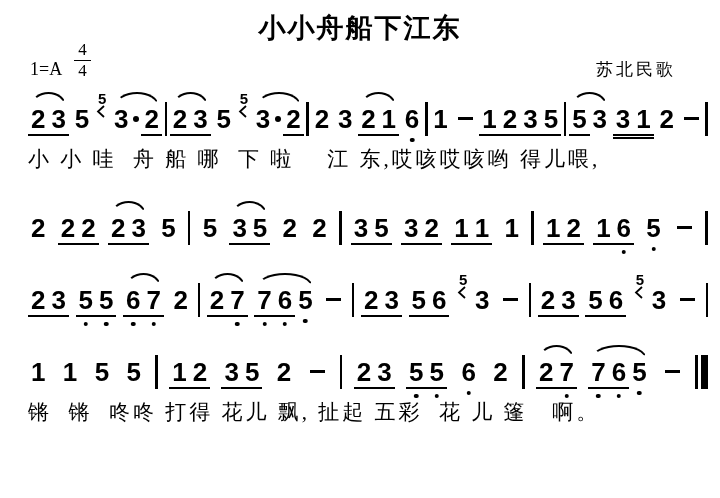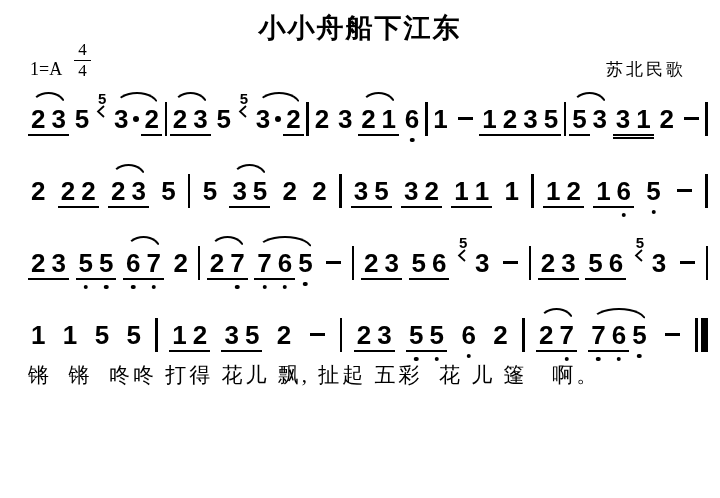--- a/index.html
+++ b/index.html
@@ -7,21 +7,21 @@
        font-family:"Liberation Sans","DejaVu Sans",sans-serif;}
   .sheet{position:absolute;inset:0;background:#fff;border-radius:19px;}
   .title{position:absolute;top:12px;left:0;right:0;text-align:center;
          font:700 27px/1.2 "Liberation Sans","DejaVu Sans",sans-serif;letter-spacing:2px;}
   .keysig{position:absolute;left:30px;top:40px;display:flex;align-items:flex-end;gap:12px;
           font:400 18px "Liberation Serif","DejaVu Serif",serif;}
   .ts{display:inline-flex;flex-direction:column;align-items:center;
       font:400 17px/1.15 "Liberation Serif","DejaVu Serif",serif;}
   .tstop{border-bottom:1.5px solid #000;padding:0 4px;}
   .tsbot{padding:0 4px;}
-  .credit{position:absolute;right:34px;top:58px;letter-spacing:3px;
+  .credit{position:absolute;right:44px;top:58px;letter-spacing:3px;
           font:400 17px "Liberation Serif","DejaVu Serif",serif;}
   #systems{position:absolute;left:28px;right:12px;top:90px;}
   .system{margin-bottom:26px;}
   .mline{display:flex;justify-content:space-between;align-items:flex-start;padding-top:14px;}
   .grp{position:relative;display:inline-flex;align-items:flex-start;}
   .note{position:relative;display:inline-block;padding:0 3px;
         font:700 26px/30px "Liberation Sans","DejaVu Sans",sans-serif;}
   .note.u1,.note.u2{border-bottom:2.5px solid #000;}
   .ul2{position:absolute;left:0;right:0;bottom:-5px;height:2.5px;background:#000;}
   .ldot{position:absolute;left:50%;transform:translateX(-50%);width:4.5px;height:4.5px;
@@ -138,20 +138,21 @@
             <span class="note u2">1<span class="ul2"></span></span>
           </span>
           <span class="grp">
             <span class="note">2</span>
           </span>
           <span class="grp">
             <span class="dash"></span>
           </span>
           <span class="bar"></span>
         </div>
+        <div class="lyrics">小 小 哇  舟 船 哪  下 啦    江 东,哎咳哎咳哟 得儿喂,</div>
       </div>
       <div class="system">
         <div class="mline">
           <span class="grp">
             <span class="note">2</span>
           </span>
           <span class="grp">
             <span class="note u1">2</span>
             <span class="note u1">2</span>
           </span>

